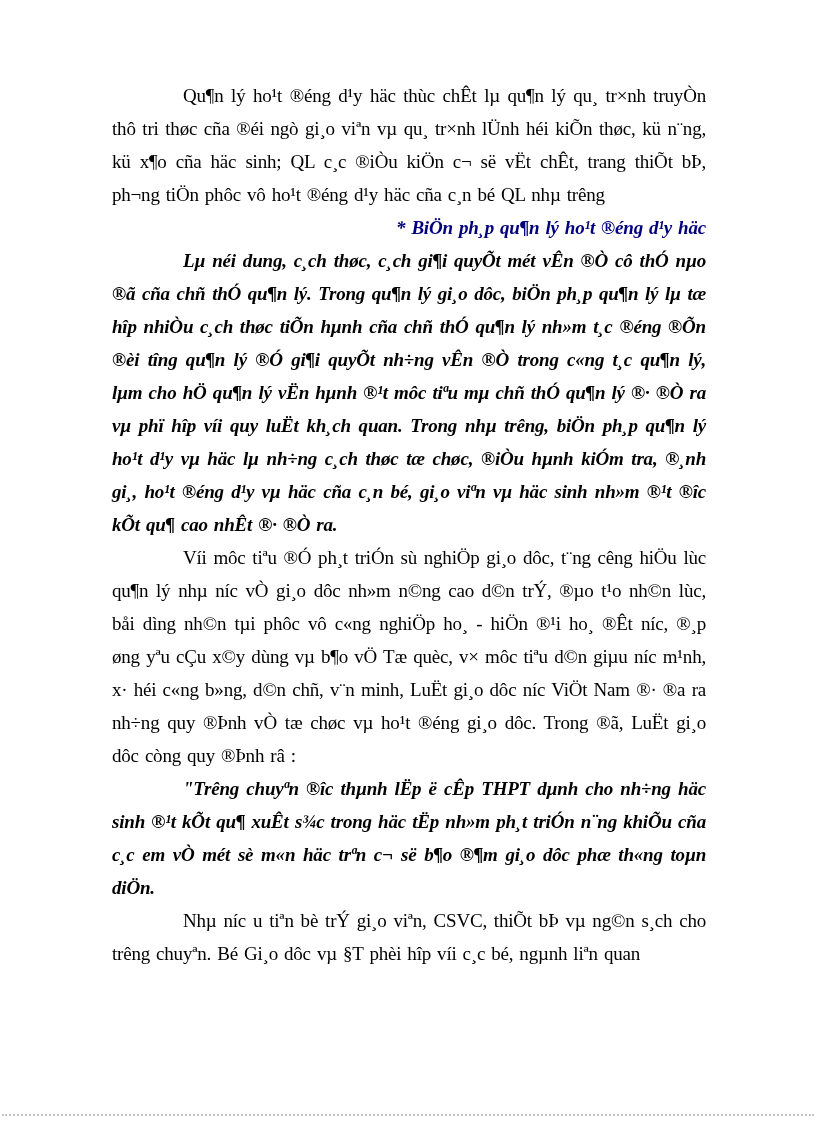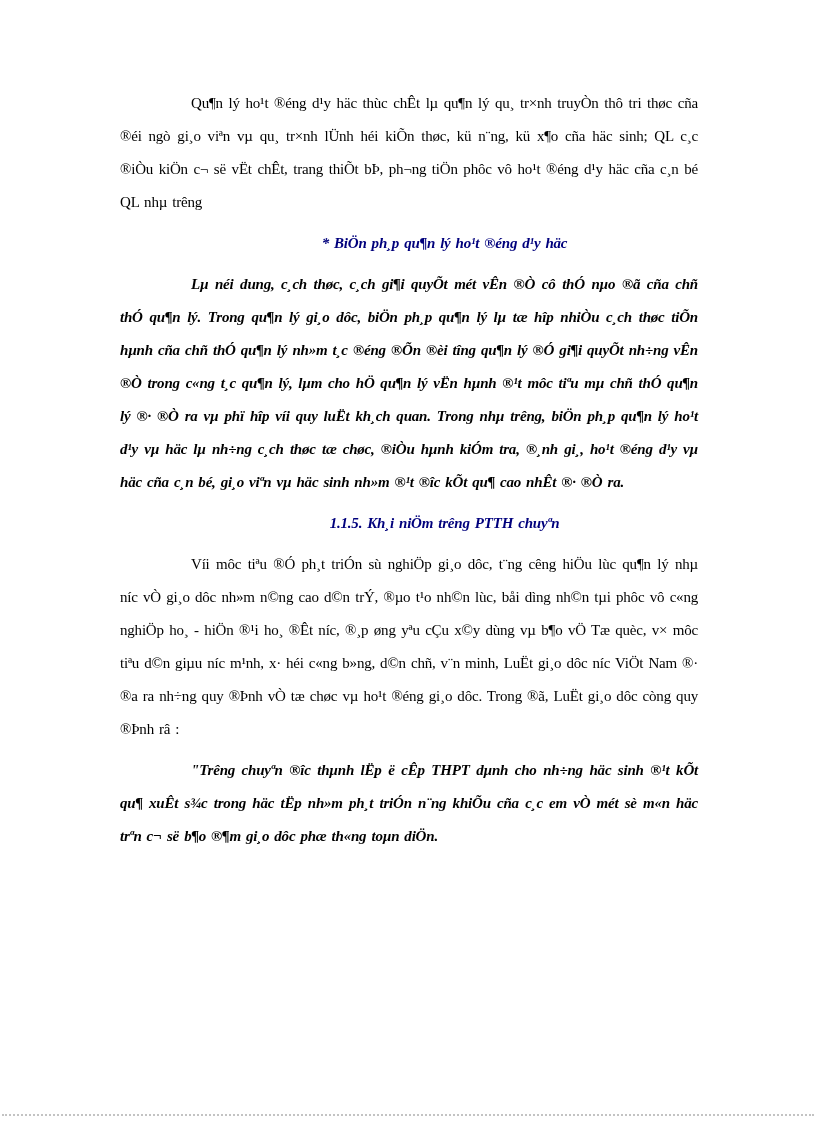--- a/index.html
+++ b/index.html
@@ -19,54 +19,54 @@
     background: #ffffff;
   }
   .content {
     position: absolute;
     left: 112px;
     top: 79px;
     width: 594px;
   }
   .para {
     font-family: "Liberation Serif", serif;
-    font-size: 15px;
+    font-size: 19px;
     line-height: 33px;
     color: #000000;
     text-align: justify;
     text-indent: 71px;
-    margin: 8px;
+    margin: 0;
     letter-spacing: -0.2px;
     word-spacing: 1.5px;
   }
   .para.italic {
     font-style: italic;
     font-weight: bold;
   }
   .para.heading {
     font-style: italic;
     font-weight: bold;
     color: var(--heading-color, #00007c);
-    text-align: center;
+    text-align: right;
   }
   .dotted-line {
     position: absolute;
     left: 2px;
     right: 2px;
     bottom: 7px;
     height: 0;
     border-top: 2px dotted #c3c3c3;
   }
 </style>
 </head>
 <body style="background: rgb(255, 255, 255);">
 
 <div class="page">
   <div class="content">
     <p class="para">Qu¶n lý ho¹t ®éng d¹y häc thùc chÊt lµ qu¶n lý qu¸ tr×nh truyÒn thô tri thøc cña ®éi ngò gi¸o viªn vµ qu¸ tr×nh lÜnh héi kiÕn thøc, kü n¨ng, kü x¶o cña häc sinh; QL c¸c ®iÒu kiÖn c¬ së vËt chÊt, trang thiÕt bÞ, ph¬ng tiÖn phôc vô ho¹t ®éng d¹y häc cña c¸n bé QL nhµ trêng</p>
     <p class="para heading">* BiÖn ph¸p qu¶n lý ho¹t ®éng d¹y häc</p>
     <p class="para italic">Lµ néi dung, c¸ch thøc, c¸ch gi¶i quyÕt mét vÊn ®Ò cô thÓ nµo ®ã cña chñ thÓ qu¶n lý. Trong qu¶n lý gi¸o dôc, biÖn ph¸p qu¶n lý lµ tæ hîp nhiÒu c¸ch thøc tiÕn hµnh cña chñ thÓ qu¶n lý nh»m t¸c ®éng ®Õn ®èi tîng qu¶n lý ®Ó gi¶i quyÕt nh÷ng vÊn ®Ò trong c«ng t¸c qu¶n lý, lµm cho hÖ qu¶n lý vËn hµnh ®¹t môc tiªu mµ chñ thÓ qu¶n lý ®· ®Ò ra vµ phï hîp víi quy luËt kh¸ch quan. Trong nhµ trêng, biÖn ph¸p qu¶n lý ho¹t d¹y vµ häc lµ nh÷ng c¸ch thøc tæ chøc, ®iÒu hµnh kiÓm tra, ®¸nh gi¸, ho¹t ®éng d¹y vµ häc cña c¸n bé, gi¸o viªn vµ häc sinh nh»m ®¹t ®îc kÕt qu¶ cao nhÊt ®· ®Ò ra.</p>
-    <p class="para heading">1.1.5. Kh¸i niÖm trêng PTTH chuyªn</p>
     <p class="para">Víi môc tiªu ®Ó ph¸t triÓn sù nghiÖp gi¸o dôc, t¨ng cêng hiÖu lùc qu¶n lý nhµ níc vÒ gi¸o dôc nh»m n©ng cao d©n trÝ, ®µo t¹o nh©n lùc, båi dìng nh©n tµi phôc vô c«ng nghiÖp ho¸ - hiÖn ®¹i ho¸ ®Êt níc, ®¸p øng yªu cÇu x©y dùng vµ b¶o vÖ Tæ quèc, v× môc tiªu d©n giµu níc m¹nh, x· héi c«ng b»ng, d©n chñ, v¨n minh, LuËt gi¸o dôc níc ViÖt Nam ®· ®a ra nh÷ng quy ®Þnh vÒ tæ chøc vµ ho¹t ®éng gi¸o dôc. Trong ®ã, LuËt gi¸o dôc còng quy ®Þnh râ :</p>
     <p class="para italic">"Trêng chuyªn ®îc thµnh lËp ë cÊp THPT dµnh cho nh÷ng häc sinh ®¹t kÕt qu¶ xuÊt s¾c trong häc tËp nh»m ph¸t triÓn n¨ng khiÕu cña c¸c em vÒ mét sè m«n häc trªn c¬ së b¶o ®¶m gi¸o dôc phæ th«ng toµn diÖn.</p>
+    <p class="para">Nhµ níc u tiªn bè trÝ gi¸o viªn, CSVC, thiÕt bÞ vµ ng©n s¸ch cho trêng chuyªn. Bé Gi¸o dôc vµ §T phèi hîp víi c¸c bé, ngµnh liªn quan</p>
   </div>
   <div class="dotted-line"></div>
 </div>
 
 </body></html>

